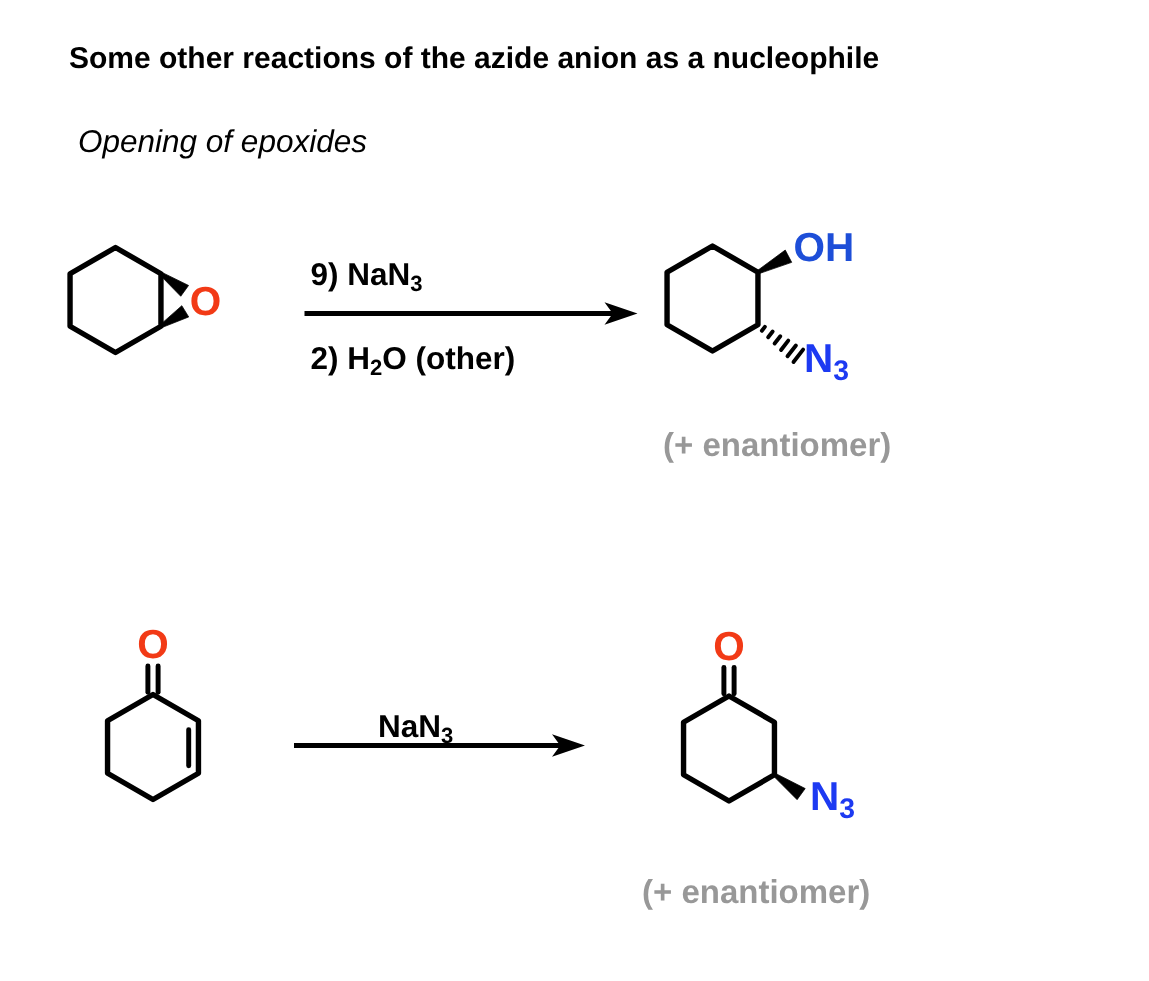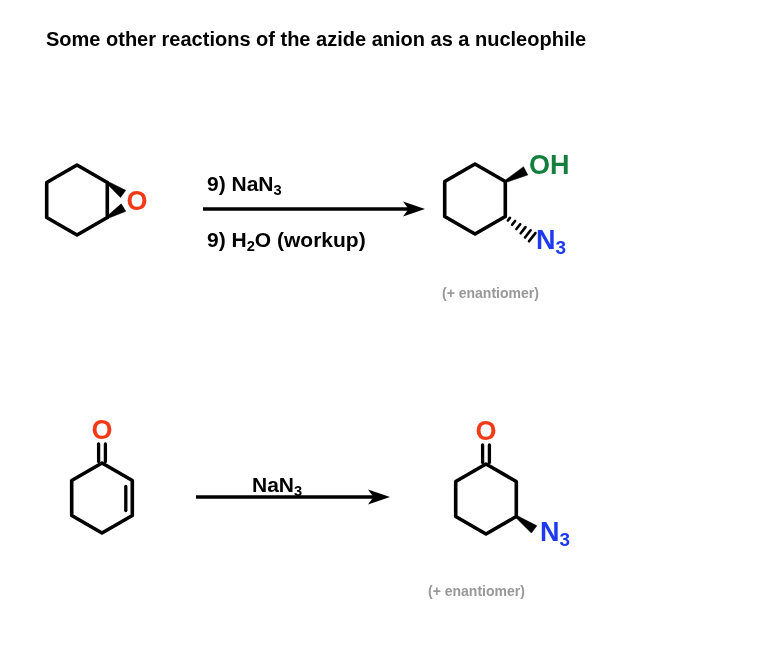--- a/index.html
+++ b/index.html
@@ -8,21 +8,21 @@
     position: relative;
     width: 766px;
     height: 644px;
     background: #ffffff;
     overflow: hidden;
   }
   .txt { position: absolute; white-space: nowrap; line-height: 1; color:#000; }
   .title { font-size: 20px; font-weight: bold; }
   .heading { font-size: 21px; font-style: italic; font-weight: normal; }
   .reagent { font-size: 21px; font-weight: bold; }
-  .note { font-size: 14px; font-weight: bold; }
+  .note { font-size: 22px; font-weight: bold; }
   .atom { font-size: 27px; font-weight: bold; transform: translate(-50%, -52%); }
   .atom-left { font-size: 27px; font-weight: bold; transform: translate(0, -52%); }
   .sub { font-size: 0.7em; vertical-align: -0.28em; }
   svg.scheme { position:absolute; left:0; top:0; }
   .bond { stroke:#000; stroke-width:3.6; fill:none; stroke-linejoin:round; stroke-linecap:round; }
   .dbl  { stroke:#000; stroke-width:3.3; stroke-linecap:round; }
   .wedge { fill:#000; stroke:#000; stroke-width:0.5; stroke-linejoin:round; }
   .hash { stroke:#000; stroke-width:2.6; stroke-linecap:round; }
   .arrow-line { stroke:#000; stroke-width:3.4; stroke-linecap:butt; }
   .arrow-head { fill:#000; }
@@ -79,28 +79,29 @@
 
       <line class="dbl" x1="482.6" y1="445" x2="482.6" y2="462.5"></line>
       <line class="dbl" x1="489.4" y1="445" x2="489.4" y2="462.5"></line>
 
       <polygon class="wedge" points="515.7,517.4 517.0,515.6 536.8,525.7 531.4,533.1"></polygon>
     </g>
   </svg>
 
   <div class="txt title" style="left:46px; top:29px;">Some other reactions of the azide anion as a nucleophile</div>
 
+  <div class="txt heading" style="left:52px; top:84px;">Opening of epoxides</div>
 
   <div class="txt atom" style="left: 137px; top: 202px; color: rgb(242, 58, 22);"><span>O</span></div>
 
   <div class="txt reagent" style="left:207px; top:173px;"><span>9) NaN</span><span class="sub">3</span></div>
 
-  <div class="txt reagent" style="left:207px; top:229px;"><span>9) H</span><span class="sub">2</span><span>O (workup)</span></div>
+  <div class="txt reagent" style="left:207px; top:229px;"><span>2) H</span><span class="sub">2</span><span>O (other)</span></div>
 
-  <div class="txt atom-left" style="left: 529px; top: 166px; color: #15803d; text-align: right;"><span>OH</span></div>
+  <div class="txt atom-left" style="left: 529px; top: 166px; color: #1d4ed8; text-align: right;"><span>OH</span></div>
 
   <div class="txt atom-left" style="left: 536px; top: 243px; color: rgb(29, 58, 242);"><span>N</span><span class="sub">3</span></div>
 
   <div class="txt note" style="left: 442px; top: 286px; color: rgb(152, 152, 152);">(+ enantiomer)</div>
 
 
   <div class="txt atom" style="left: 102px; top: 431px; color: rgb(242, 58, 22);"><span>O</span></div>
 
   <div class="txt reagent" style="left:252px; top:463px;margin-top:11px;"><span>NaN</span><span class="sub">3</span></div>
 

